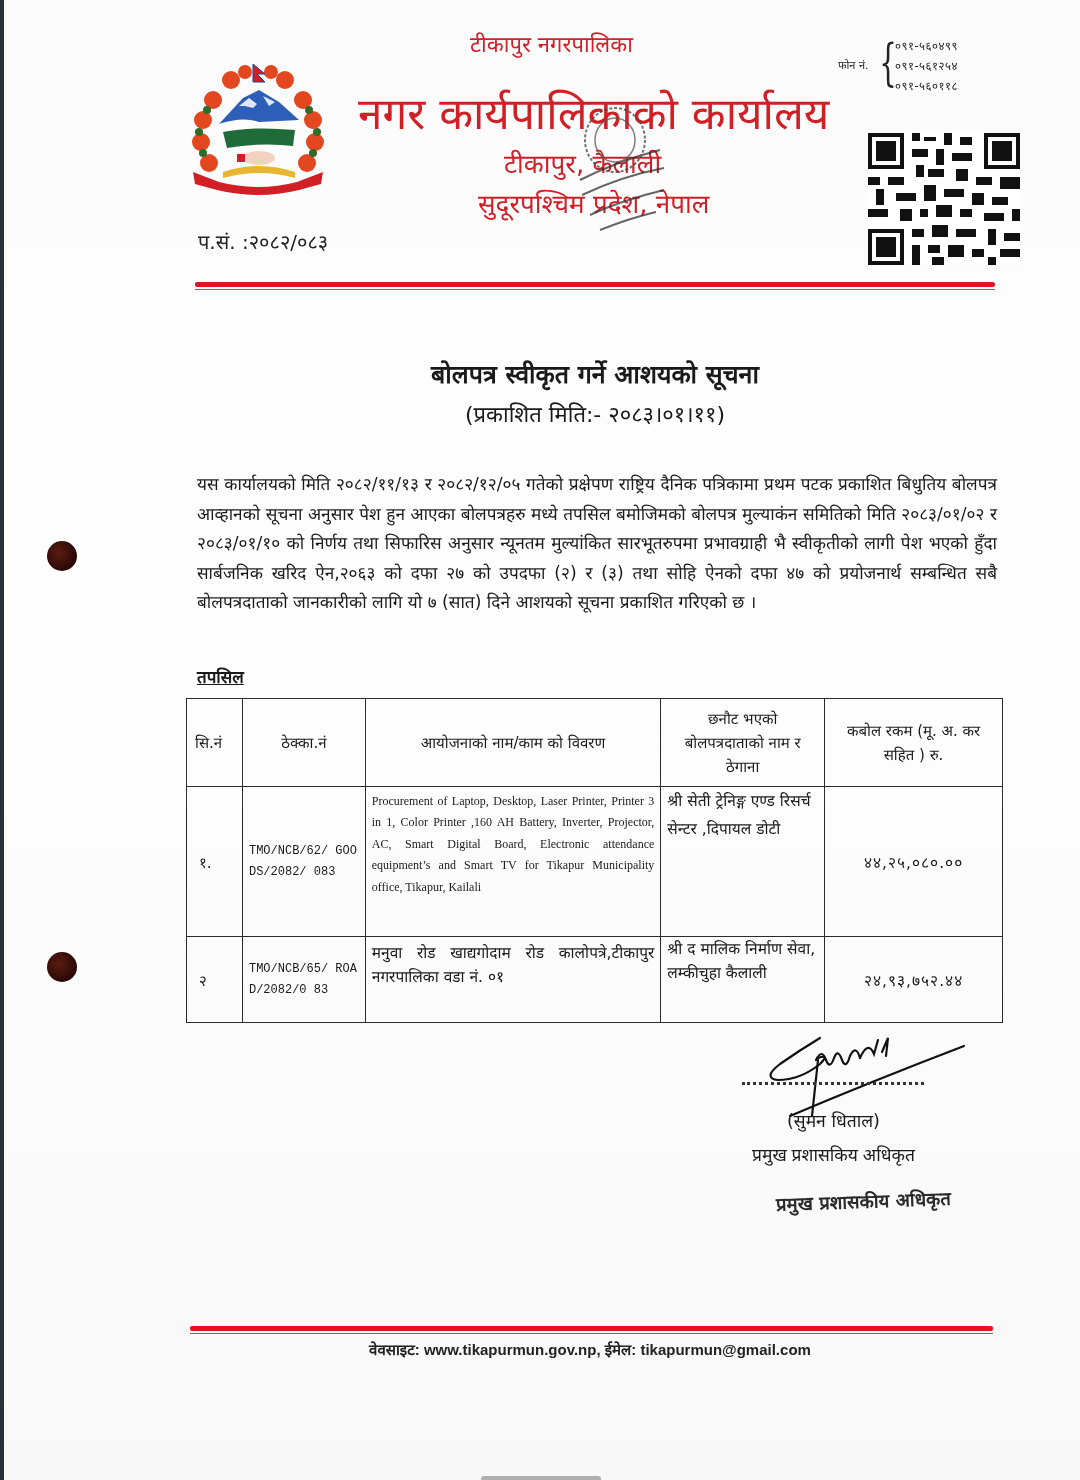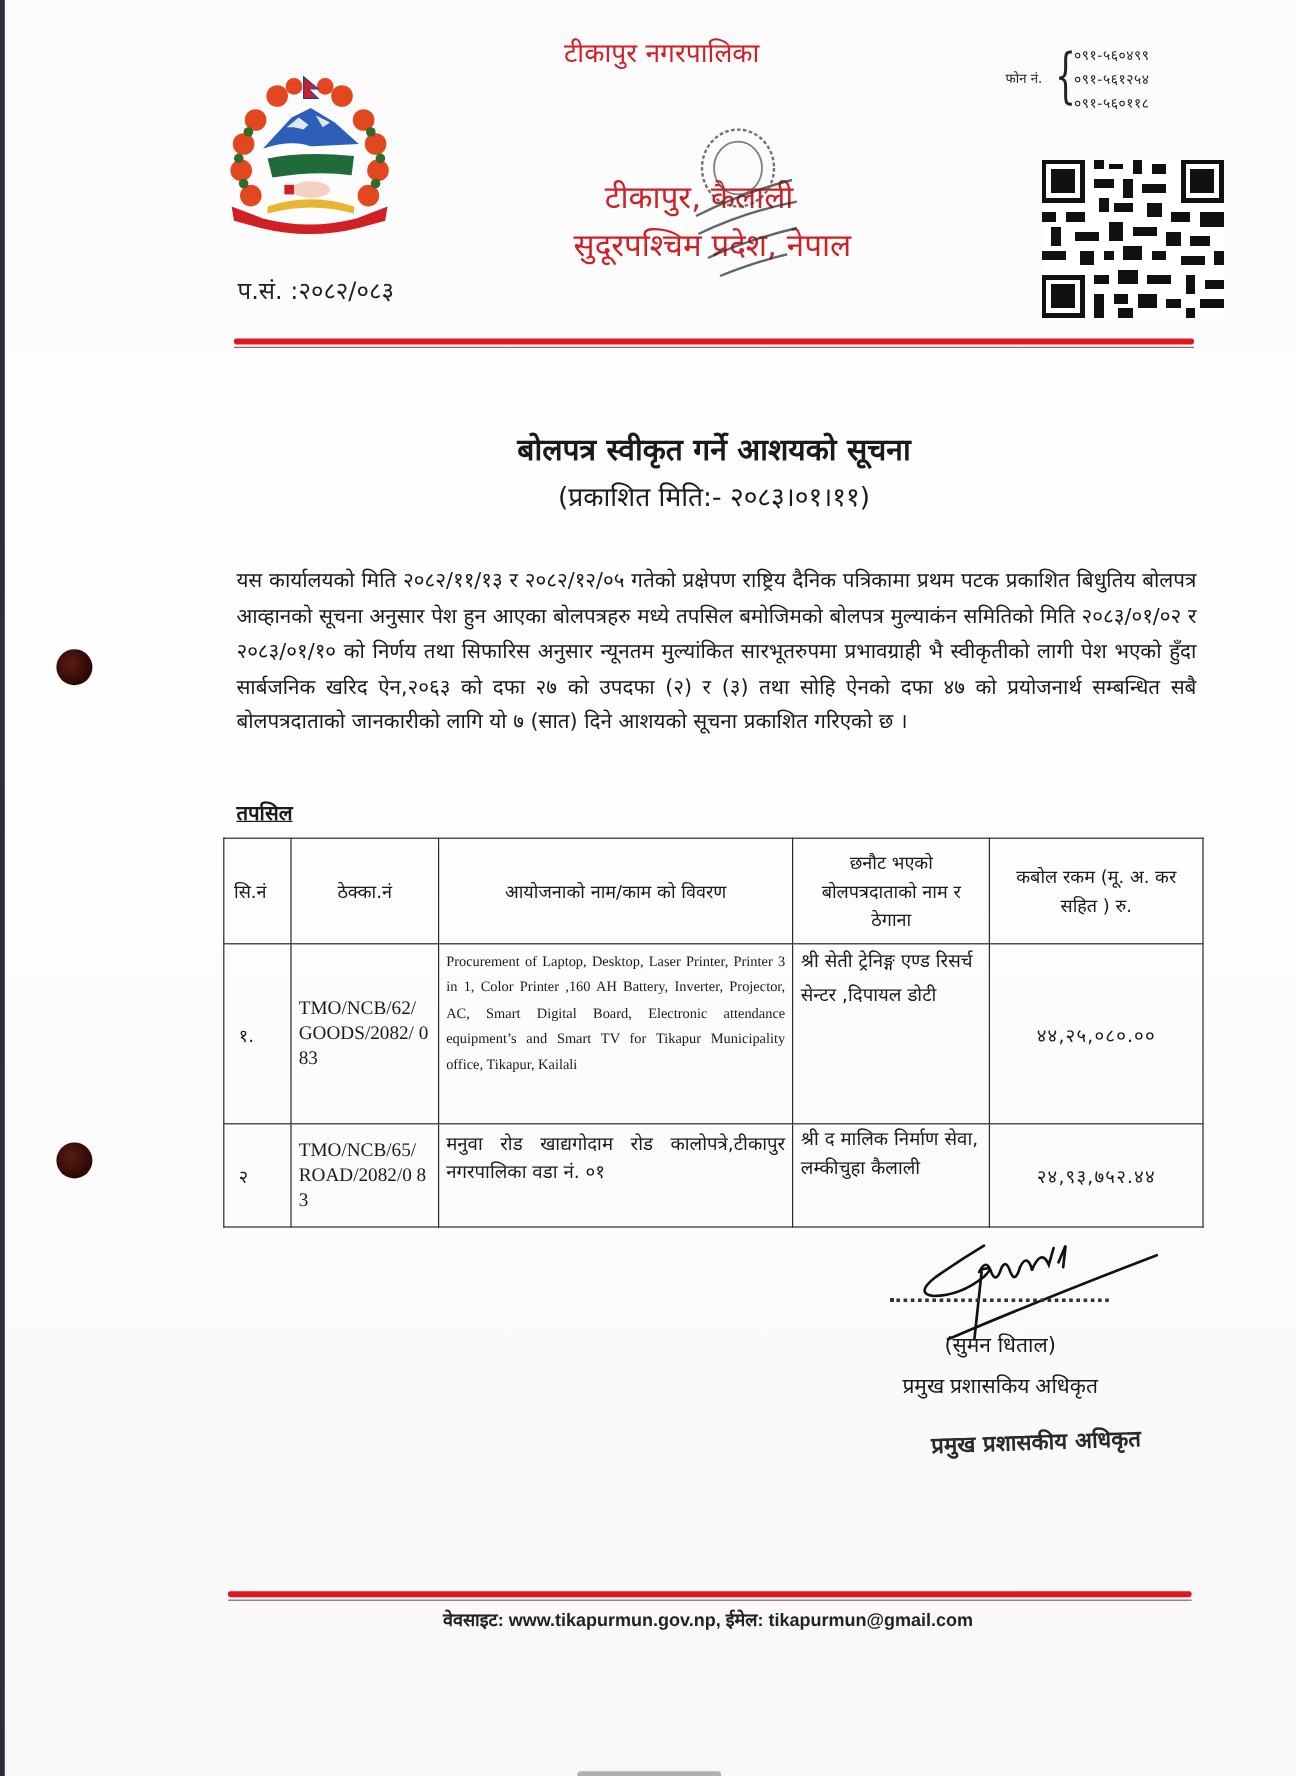--- a/index.html
+++ b/index.html
@@ -56,21 +56,21 @@
       font-family: "DejaVu Sans", sans-serif; font-size: 15px; color: #1a1a1a; }
     .tbl td, .tbl th { border: 1.6px solid #2a2a2a; vertical-align: middle; }
     .tbl th { font-weight: normal; text-align: center; padding: 4px 6px; font-size: 15px; line-height: 24px; height: 88px; }
     .tbl .c-sn { width: 56px; }
     .tbl .c-no { width: 123px; }
     .tbl .c-desc { width: 296px; }
     .tbl .c-bid { width: 164px; }
     .tbl .c-amt { width: 178px; }
     .tbl td { padding: 2px 6px; }
     .tbl td.sn { text-align: left; padding-left: 12px; font-size: 15px; }
-    .tbl td.cno { font-family: Liberation Serif, serif; font-size: 16px; line-height: 21px; word-break: break-all; }
+    .tbl td.cno { font-family: Liberation Mono, monospace; font-size: 12px; line-height: 21px; word-break: break-all; }
     .tbl td.desc { font-family: Liberation Serif, serif; font-size: 12px; line-height: 21.4px; text-align: justify; vertical-align: top; padding-top: 4px; }
     .tbl td.desc.np { font-family: "DejaVu Sans", sans-serif; font-size: 15.5px; line-height: 24px; text-align-last: left; word-spacing: 0; }
     .tbl td.bidder { vertical-align: top; padding-top: 0; font-size: 15.5px; line-height: 28px; }
     .tbl tr.r2 td.bidder { line-height: 24px; margin-top: 34px; }
     .tbl td.amt { text-align: center; font-size: 15.5px; letter-spacing: 1px; }
 
     
     .signature { position: absolute; left: 760px; top: 1030px; width: 210px; height: 90px; }
     .sig-dots { position: absolute; left: 742px; top: 1082px; width: 182px; border-top: 3px dotted #333; }
     .signer-name { position: absolute; left: 787px; top: 1108px; font-size: 17.5px; font-family: "DejaVu Sans", sans-serif; }
@@ -132,20 +132,21 @@
       <ellipse cx="76" cy="98" rx="16" ry="7" fill="#f4d2c2"></ellipse>
       <rect x="54" y="94" width="8" height="8" fill="#d11f26"></rect>
 
       <path d="M40 112 Q76 100 112 112 L112 118 Q76 108 40 118 Z" fill="#e7b52f"></path>
 
       <path d="M10 112 L36 122 Q75 132 114 122 L140 112 L138 124 L116 130 Q75 140 34 130 L12 124 Z" fill="#d11f26"></path>
     </svg>
   </div>
 
   <div class="org-small">टीकापुर नगरपालिका</div>
+  <div class="org-big">नगर कार्यपालिकाको कार्यालय</div>
   <div class="org-addr1">टीकापुर, कैलाली</div>
   <div class="org-addr2">सुदूरपश्चिम प्रदेश, नेपाल</div>
 
   <div class="stamp">
     <svg width="120" height="150" viewBox="0 0 120 150">
       <ellipse cx="55" cy="50" rx="30" ry="32" fill="none" stroke="#444" stroke-width="2" stroke-dasharray="3 2"></ellipse>
       <ellipse cx="55" cy="50" rx="20" ry="22" fill="none" stroke="#555" stroke-width="1.5"></ellipse>
       <path d="M20 90 Q60 70 100 60" fill="none" stroke="#333" stroke-width="2"></path>
       <path d="M22 105 Q62 86 104 78" fill="none" stroke="#333" stroke-width="2"></path>
       <path d="M30 125 Q62 110 104 100" fill="none" stroke="#333" stroke-width="2"></path>

